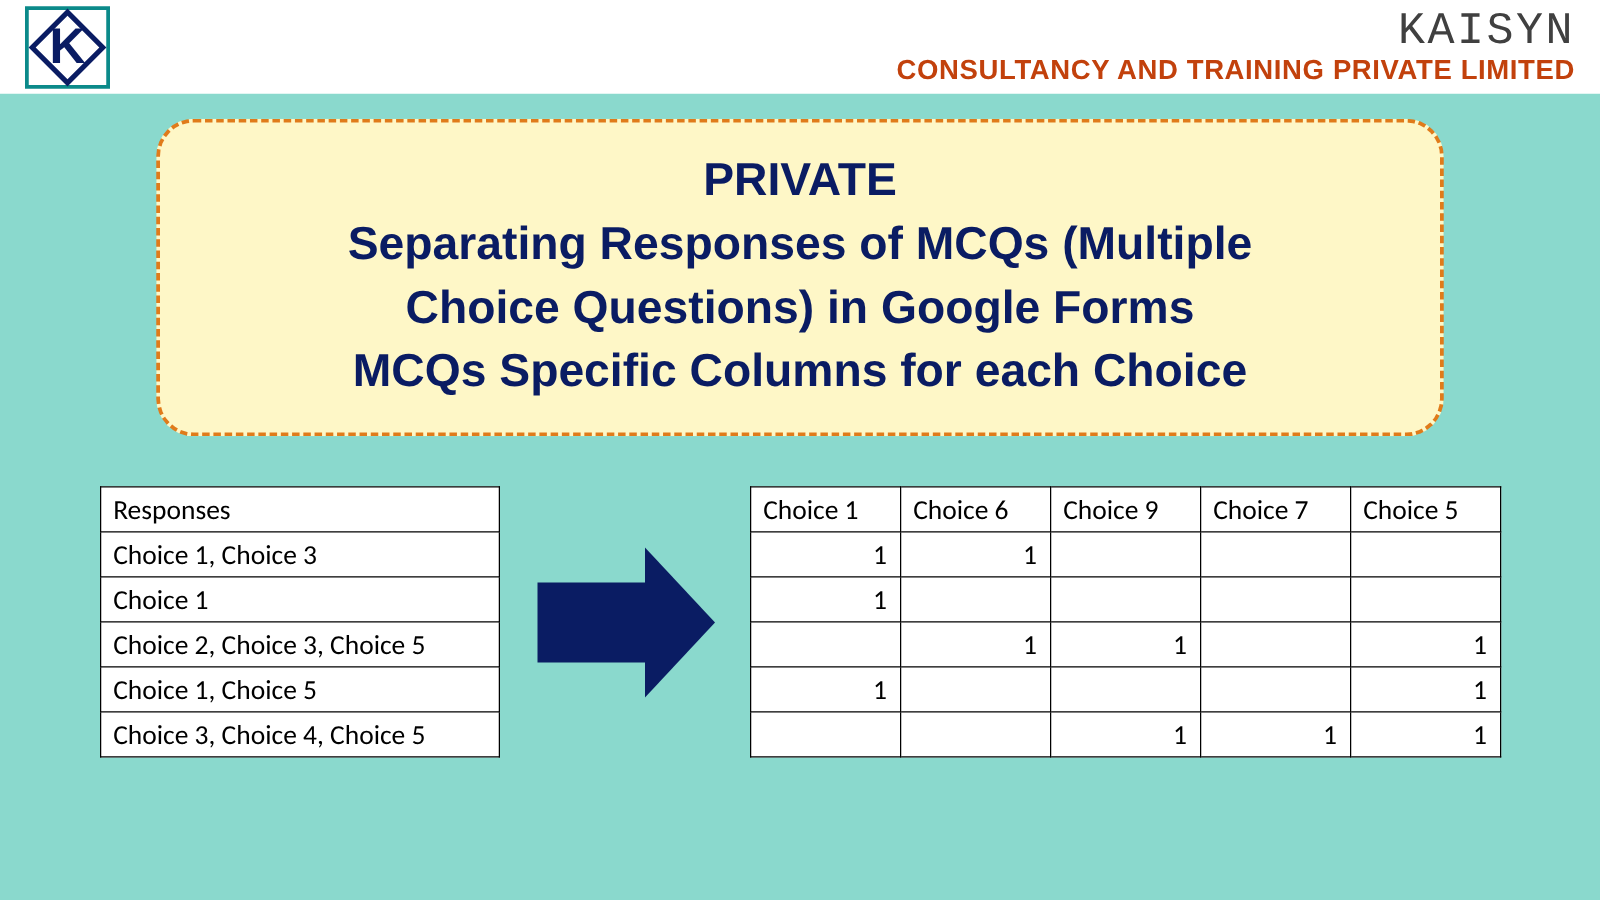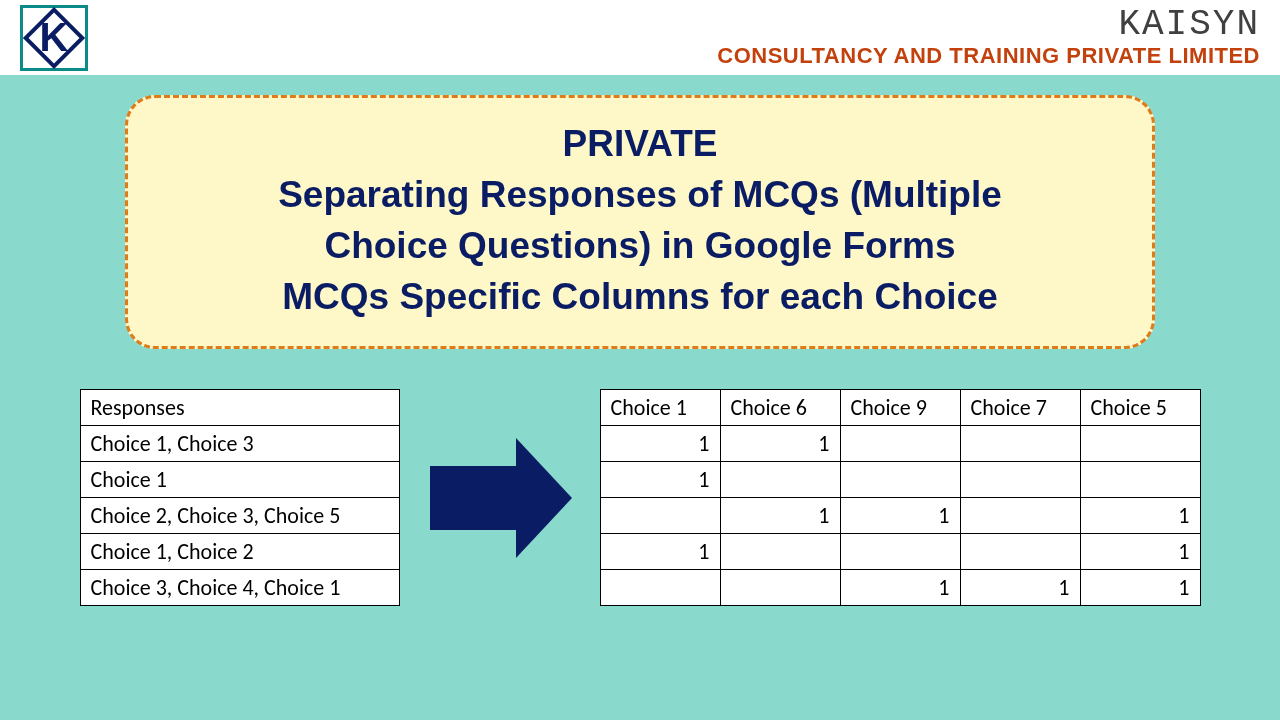--- a/index.html
+++ b/index.html
@@ -165,24 +165,24 @@
       <tr>
             <td>Choice 1, Choice 3</td>
           </tr>
       <tr>
             <td>Choice 1</td>
           </tr>
       <tr>
             <td>Choice 2, Choice 3, Choice 5</td>
           </tr>
       <tr>
-            <td>Choice 1, Choice 2</td>
-          </tr>
-      <tr>
-            <td>Choice 3, Choice 4, Choice 1</td>
+            <td>Choice 1, Choice 5</td>
+          </tr>
+      <tr>
+            <td>Choice 3, Choice 4, Choice 5</td>
           </tr>
     </tbody>
       </table>
 
     <div class="arrow">
       <div class="arrow-body"></div>
       <div class="arrow-head"></div>
     </div>
 
     <table class="choices-table">

